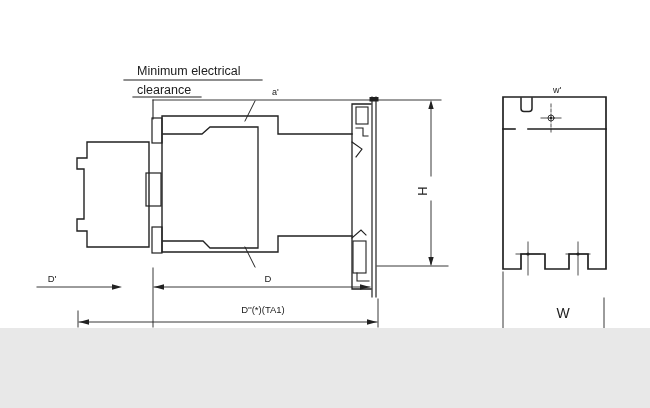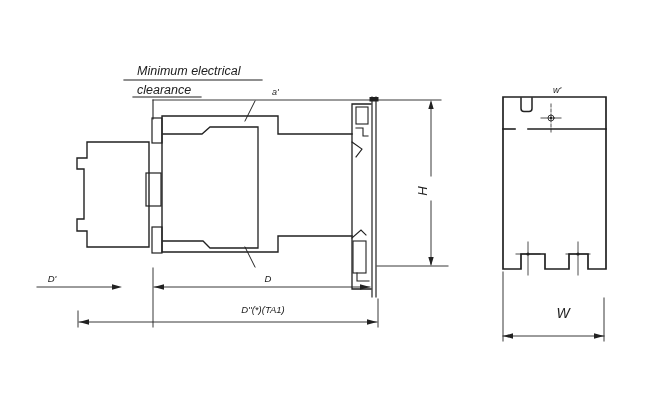--- a/index.html
+++ b/index.html
@@ -1,21 +1,20 @@
 <!DOCTYPE html>
 <html style="--ink: #212121; --paper: #ffffff;"><head>
 <meta charset="utf-8">
 <style>
   html,body{margin:0;padding:0;background:#e8e8e8;}
   .stage{
     position:relative;
-    width:650px;height:408px;
+    width:650px;height:328px;
     background:var(--paper,#ffffff);
     overflow:hidden;
-    font-style:italic;
   }
   svg{display:block;}
   .ln{stroke:var(--ink,#202020);fill:none;stroke-linecap:square;}
   .fil{fill:var(--ink,#202020);stroke:none;}
   .txt{
     fill:var(--ink,#202020);
     font-family:"Liberation Sans","DejaVu Sans",sans-serif;
     stroke:none;
   }
 </style>

